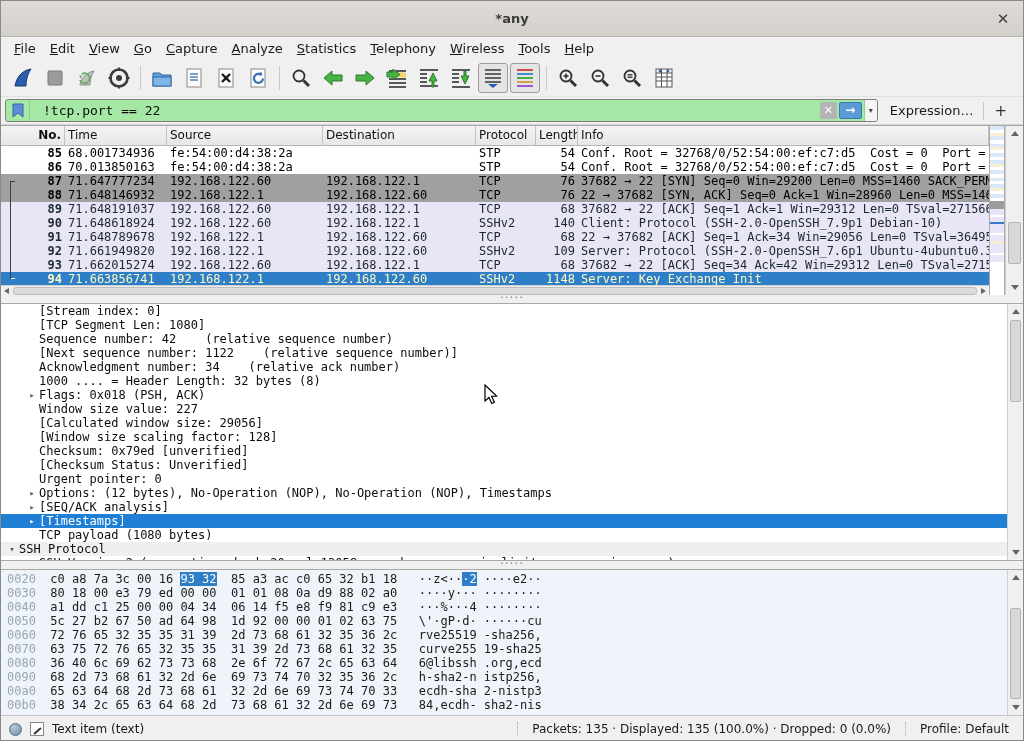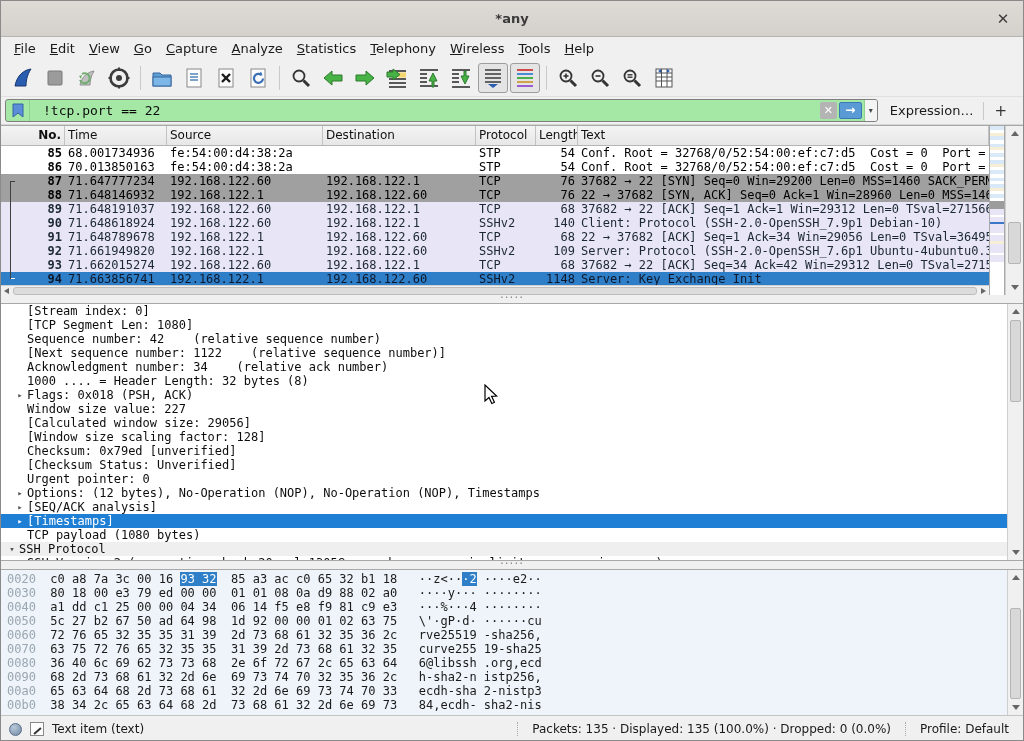--- a/index.html
+++ b/index.html
@@ -57,21 +57,21 @@
   .c-no { width:64px; text-align:right;font-weight:bold; }
   .c-time { width:102px; }
   .c-src { width:156px; }
   .c-dst { width:153px; }
   .c-proto { width:60px; }
   .c-len { width:42px; text-align:right; }
   .c-info { flex:1; }
   .row-white { background:#ffffff; color:#000; }
   .row-gray { background:#a0a0a0; color:#000; }
   .row-lav { background:#e7e5f6; color:#1c2833; }
-  .row-sel { background:#2e7fc8; color:#0f172a; }
+  .row-sel { background:#2e7fc8; color:#fef9c3; }
   .bracket { position:absolute; left:9px; top:35px; height:98px; width:5px; border-left:1px solid #3f3f3f; }
   .bracket::before { content:""; position:absolute; left:0; top:0; width:4px; border-top:1px solid #3f3f3f; }
   .bracket::after { content:""; position:absolute; left:0; bottom:0; width:4px; border-bottom:1px solid #ffffff; }
   .hscroll { height:10px; background:#f0f0f0; border-top:1px solid #cfcfcf; position:relative; }
   .hs-arrow { position:absolute; top:2px; width:0; height:0; border-top:3px solid transparent; border-bottom:3px solid transparent; }
   .hs-left { left:3px; border-right:5px solid #666; }
   .hs-right { right:3px; border-left:5px solid #666; }
   .hs-thumb { position:absolute; left:12px; right:12px; top:1px; height:8px; background:#dcdcdc; border:1px solid #bdbdbd; border-radius:3px; }
   .minimap { width:16px; border-left:1px solid #a8a8a8; border-right:1px solid #a8a8a8; display:flex; flex-direction:column; background:#fff; }
   .minimap div { width:100%; }
@@ -81,21 +81,21 @@
   .vs-down { bottom:5px; border-top:5px solid #666; }
   .vs-thumb { position:absolute; left:2px; right:2px; background:#d8d8d8; border:1px solid #b5b5b5; border-radius:2px; }
   
   .splitter { height:8px; background:#f0f0f0; position:relative; }
   .splitter::after { content:"·····"; position:absolute; left:50%; top:-4px; transform:translateX(-50%); color:#8a8a8a; font-size:12px; letter-spacing:1px; }
   
   .details { height:258px; background:#ffffff; border-top:1px solid #a8a8a8; border-bottom:1px solid #a8a8a8; overflow:hidden; position:relative; font-family:"DejaVu Sans Mono", monospace; font-size:12px; color:#0d0d0d; }
   .dline { height:14px; line-height:14px; white-space:pre; display:flex; }
   .dline .exp { width:14px; text-align:center; color:#555; font-size:9px; flex:none; }
   .dline.ind0 { padding-left:4px; }
-  .dline.ind1 { padding-left:12px; }
+  .dline.ind1 { padding-left:24px; }
   .dline.sel { background:#1e7fd4; color:#ffffff; }
   .dline.sel .exp { color:#fff; }
   .dline.shaded { background:#efefef; }
   
   .hexpane { height:146px; background:#eef4fa; border-top:1px solid #a8a8a8; overflow:hidden; position:relative; font-family:"DejaVu Sans Mono", monospace; font-size:12px; color:#1a1a1a; padding-top:2px; }
   .hexrow { height:14px; line-height:14px; white-space:pre; padding-left:6px; }
   .hexrow .off { color:#9aa6b0; }
   .hl { background:#2e7fc8; color:#fff; }
   .pane-vscroll { position:absolute; top:0; right:0; bottom:0; width:16px; background:#f0f0f0; border-left:1px solid #cfcfcf; }
   
@@ -337,21 +337,21 @@
 
   <div class="plist">
     <div class="plist-left">
       <div class="phead">
           <div class="hcell c-no">No.</div>
           <div class="hcell c-time">Time</div>
           <div class="hcell c-src">Source</div>
           <div class="hcell c-dst">Destination</div>
           <div class="hcell c-proto">Protocol</div>
           <div class="hcell c-len">Length</div>
-          <div class="hcell c-info">Text</div>
+          <div class="hcell c-info">Info</div>
         </div>
       <div class="prows">
         <div class="bracket"></div>
       <div class="prow row-white"><div class="c c-no">85</div><div class="c c-time">68.001734936</div><div class="c c-src">fe:54:00:d4:38:2a</div><div class="c c-dst"></div><div class="c c-proto">STP</div><div class="c c-len">54</div><div class="c c-info">Conf. Root = 32768/0/52:54:00:ef:c7:d5  Cost = 0  Port =</div></div>
           <div class="prow row-white"><div class="c c-no">86</div><div class="c c-time">70.013850163</div><div class="c c-src">fe:54:00:d4:38:2a</div><div class="c c-dst"></div><div class="c c-proto">STP</div><div class="c c-len">54</div><div class="c c-info">Conf. Root = 32768/0/52:54:00:ef:c7:d5  Cost = 0  Port =</div></div>
           <div class="prow row-gray"><div class="c c-no">87</div><div class="c c-time">71.647777234</div><div class="c c-src">192.168.122.60</div><div class="c c-dst">192.168.122.1</div><div class="c c-proto">TCP</div><div class="c c-len">76</div><div class="c c-info">37682 → 22 [SYN] Seq=0 Win=29200 Len=0 MSS=1460 SACK_PERM</div></div>
           <div class="prow row-gray"><div class="c c-no">88</div><div class="c c-time">71.648146932</div><div class="c c-src">192.168.122.1</div><div class="c c-dst">192.168.122.60</div><div class="c c-proto">TCP</div><div class="c c-len">76</div><div class="c c-info">22 → 37682 [SYN, ACK] Seq=0 Ack=1 Win=28960 Len=0 MSS=1460</div></div>
           <div class="prow row-lav"><div class="c c-no">89</div><div class="c c-time">71.648191037</div><div class="c c-src">192.168.122.60</div><div class="c c-dst">192.168.122.1</div><div class="c c-proto">TCP</div><div class="c c-len">68</div><div class="c c-info">37682 → 22 [ACK] Seq=1 Ack=1 Win=29312 Len=0 TSval=271566</div></div>
           <div class="prow row-lav"><div class="c c-no">90</div><div class="c c-time">71.648618924</div><div class="c c-src">192.168.122.60</div><div class="c c-dst">192.168.122.1</div><div class="c c-proto">SSHv2</div><div class="c c-len">140</div><div class="c c-info">Client: Protocol (SSH-2.0-OpenSSH_7.9p1 Debian-10)</div></div>
           <div class="prow row-lav"><div class="c c-no">91</div><div class="c c-time">71.648789678</div><div class="c c-src">192.168.122.1</div><div class="c c-dst">192.168.122.60</div><div class="c c-proto">TCP</div><div class="c c-len">68</div><div class="c c-info">22 → 37682 [ACK] Seq=1 Ack=34 Win=29056 Len=0 TSval=36495</div></div>

